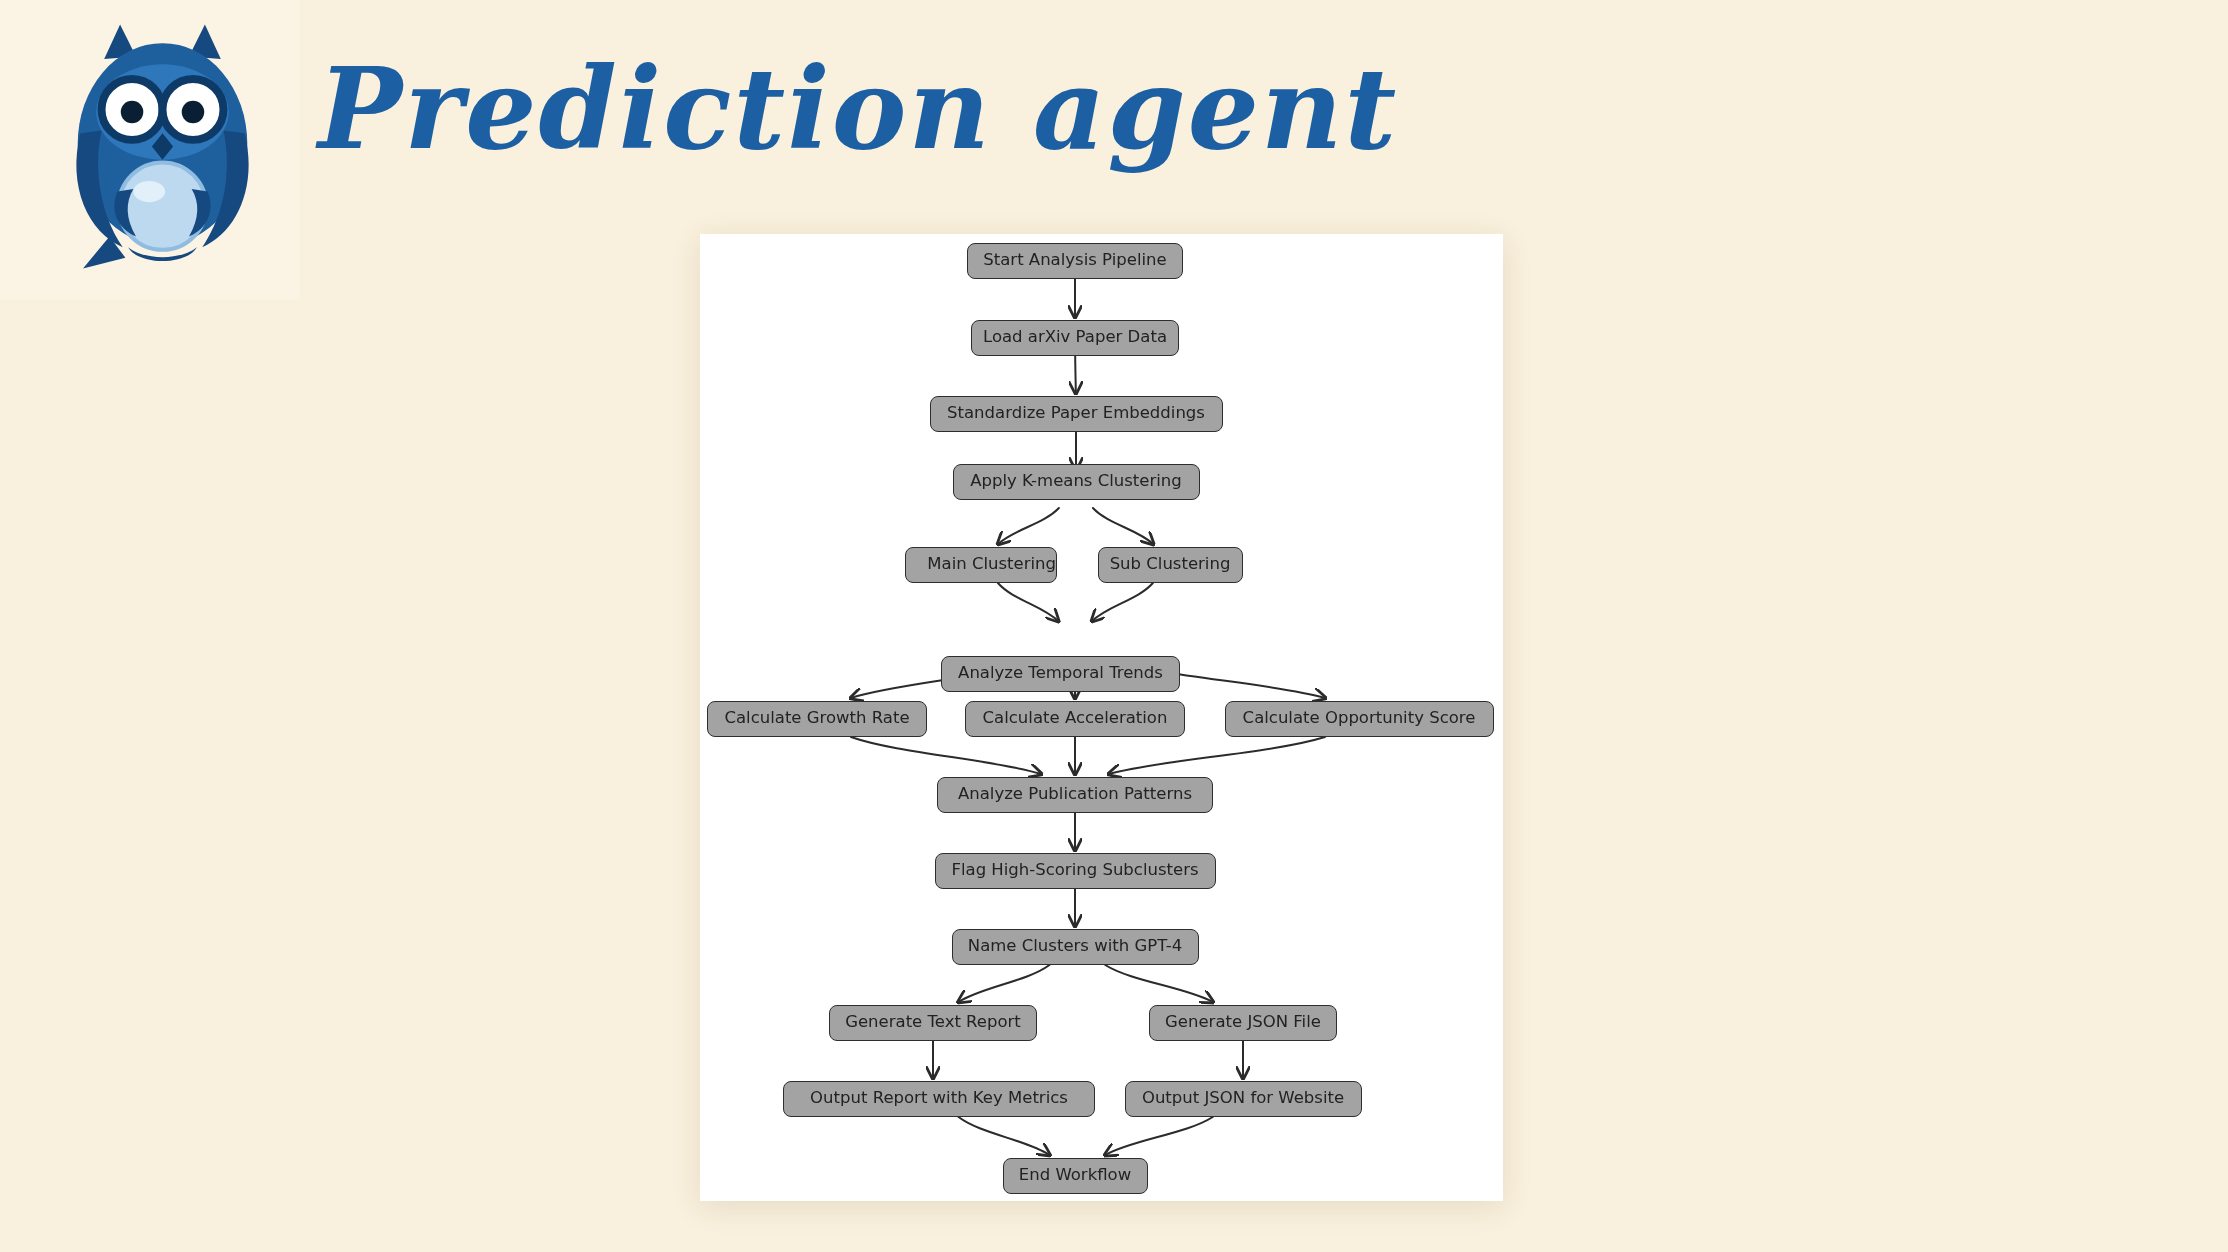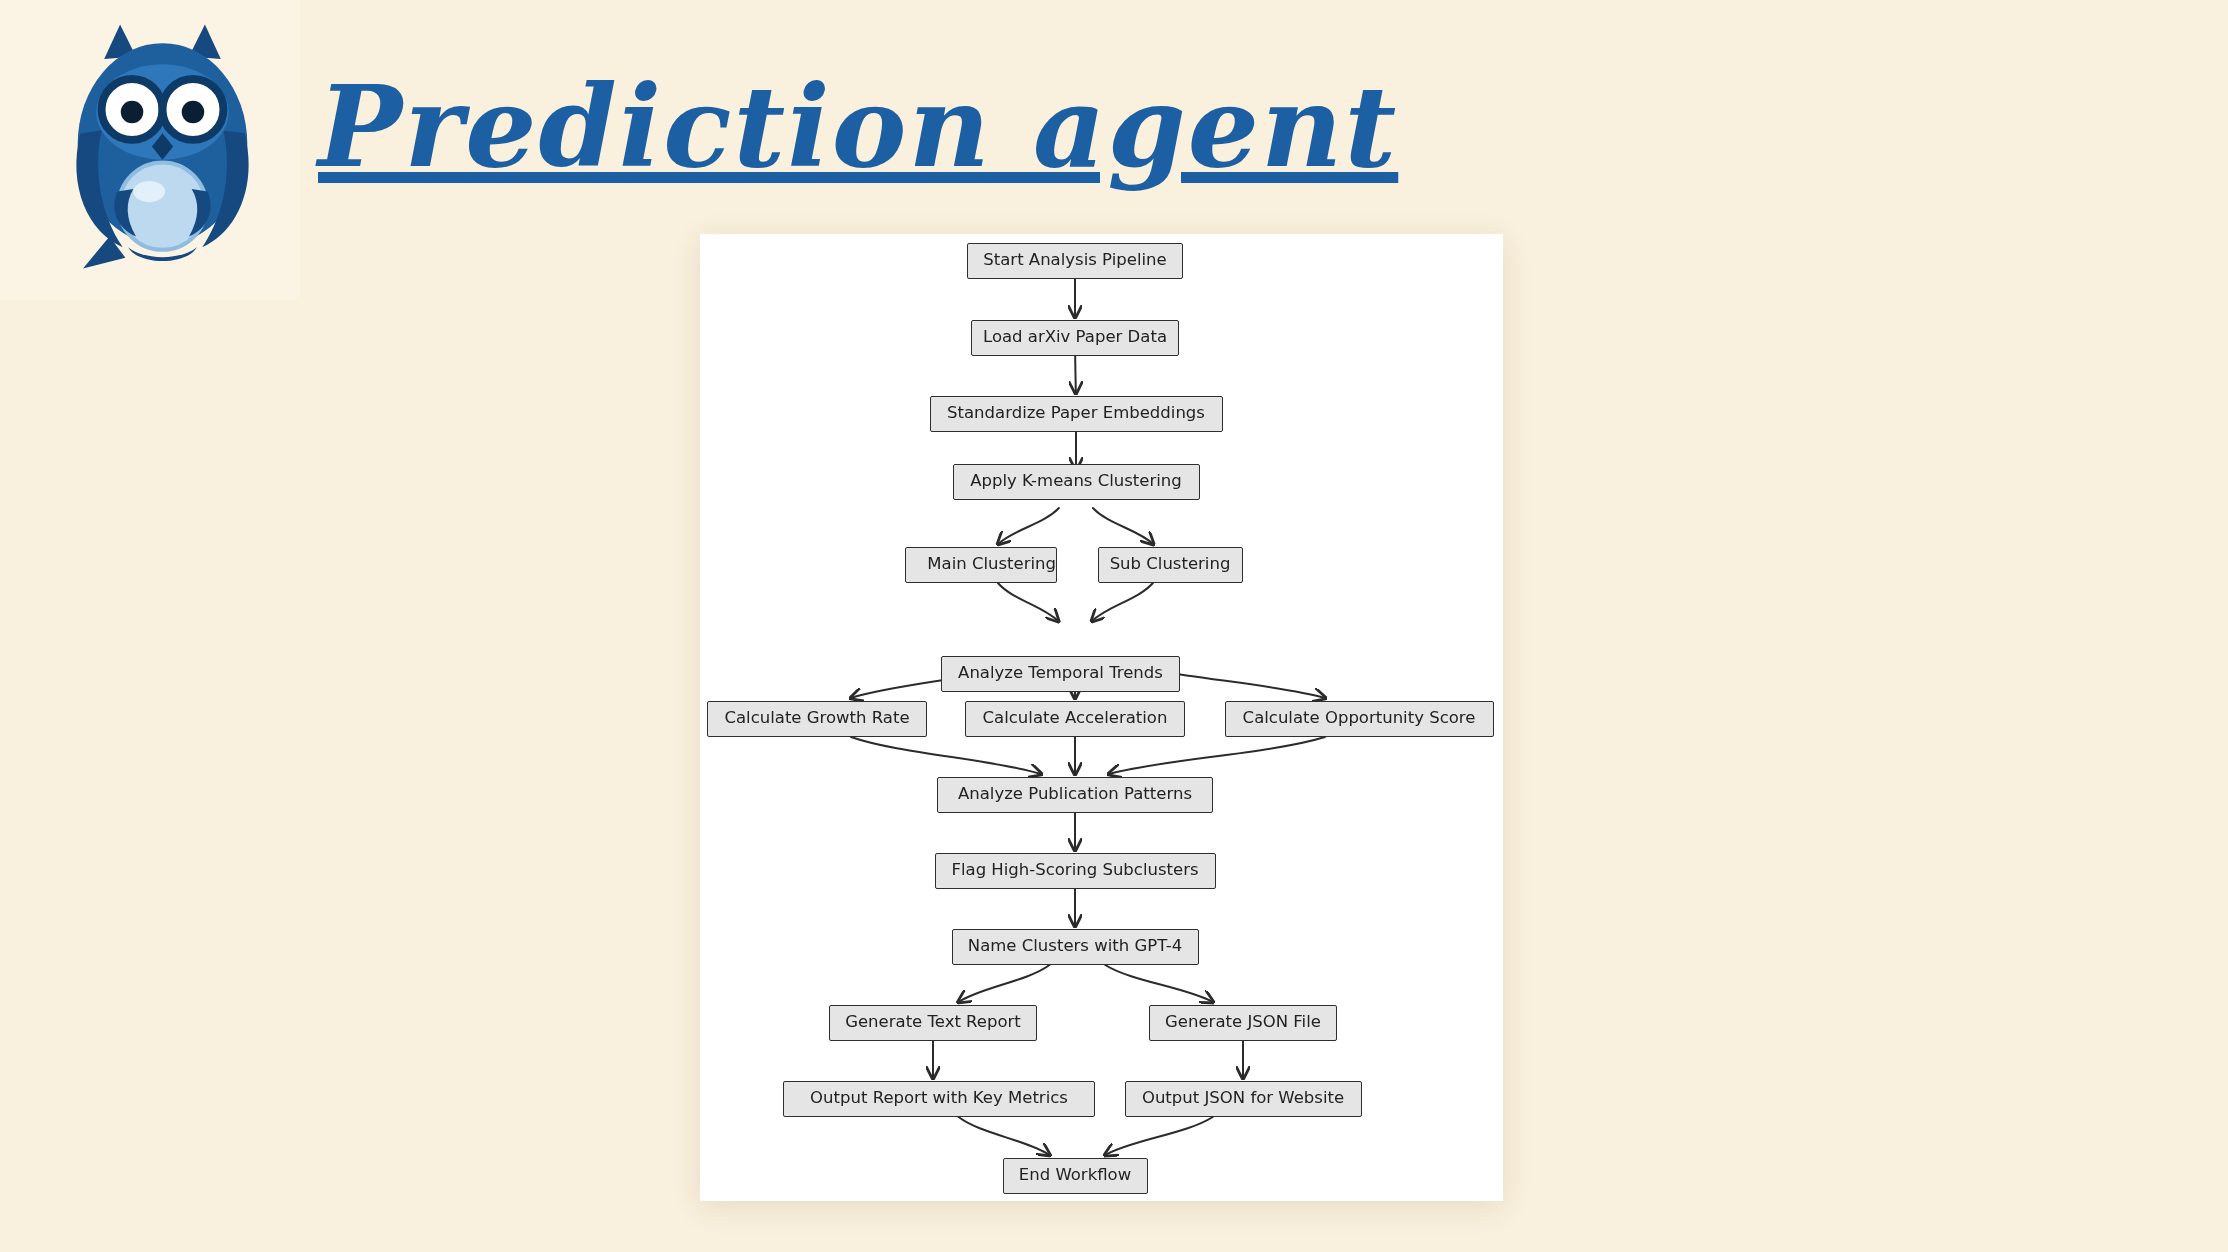--- a/index.html
+++ b/index.html
@@ -28,30 +28,29 @@
     position: absolute;
     left: 30px;
     top: 14px;
     width: 265px;
     height: 265px;
   }
   .logo-box svg { width: 100%; height: 100%; display: block; }
   .title {
     position: absolute;
     left: 318px;
-    top: 60px;
+    top: 42px;
     margin: 0;
     font-family: "DejaVu Serif", serif;
     font-style: italic;
     font-weight: bold;
     font-size: 112px;
     letter-spacing: 2px;
     line-height: 1.2;
     white-space: nowrap;
-    text-decoration: underline;
   }
   .panel {
     position: absolute;
     left: 700px;
     top: 234px;
     width: 803px;
     height: 967px;
     background: #ffffff;
     box-shadow: 0 6px 28px rgba(90, 70, 40, 0.12);
   }
@@ -61,22 +60,22 @@
     top: 0;
     width: 803px;
     height: 967px;
   }
   .node {
     position: absolute;
     box-sizing: border-box;
     height: 36px;
     line-height: 32px;
     border: 1.6px solid #2e2e2e;
-    border-radius: 2px;
-    background: #e5e5e5;
+    border-radius: 8px;
+    background: #a3a3a3;
     text-align: center;
     font-size: 16.5px;
     color: #222222;
     white-space: nowrap;
     font-family: "DejaVu Sans", sans-serif;
   }
 </style>
 </head>
 <body>
 

